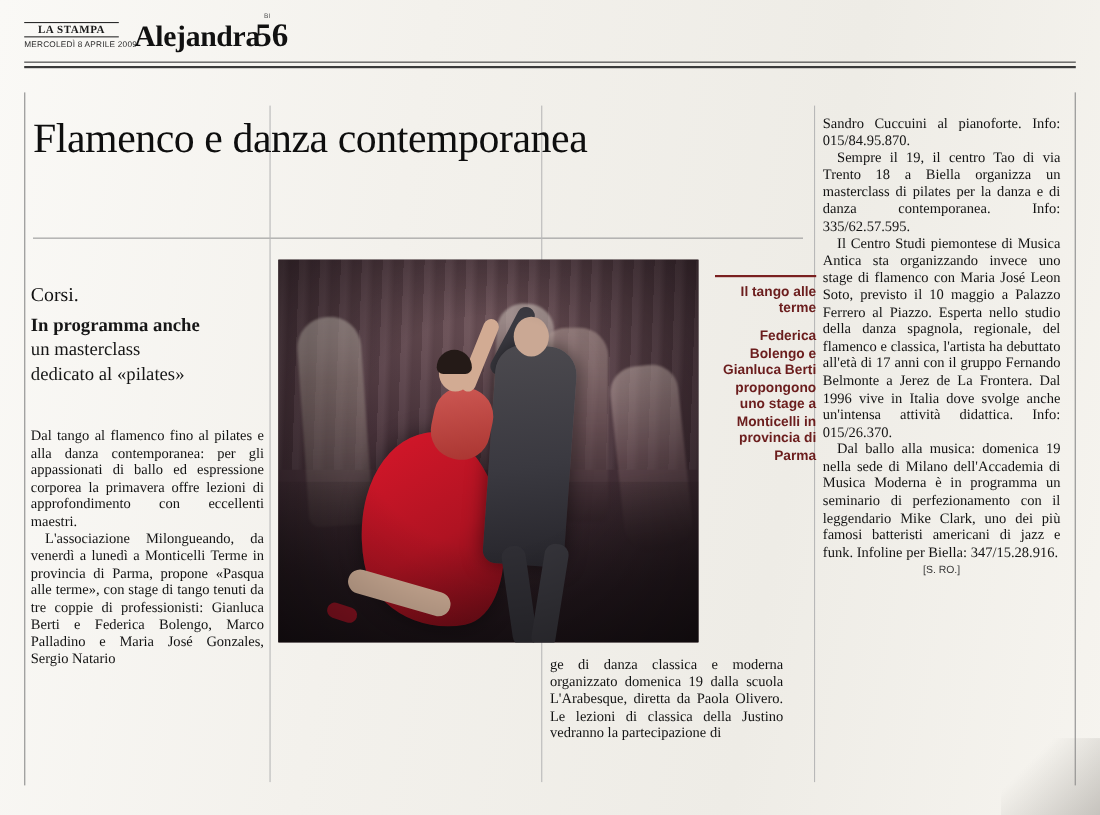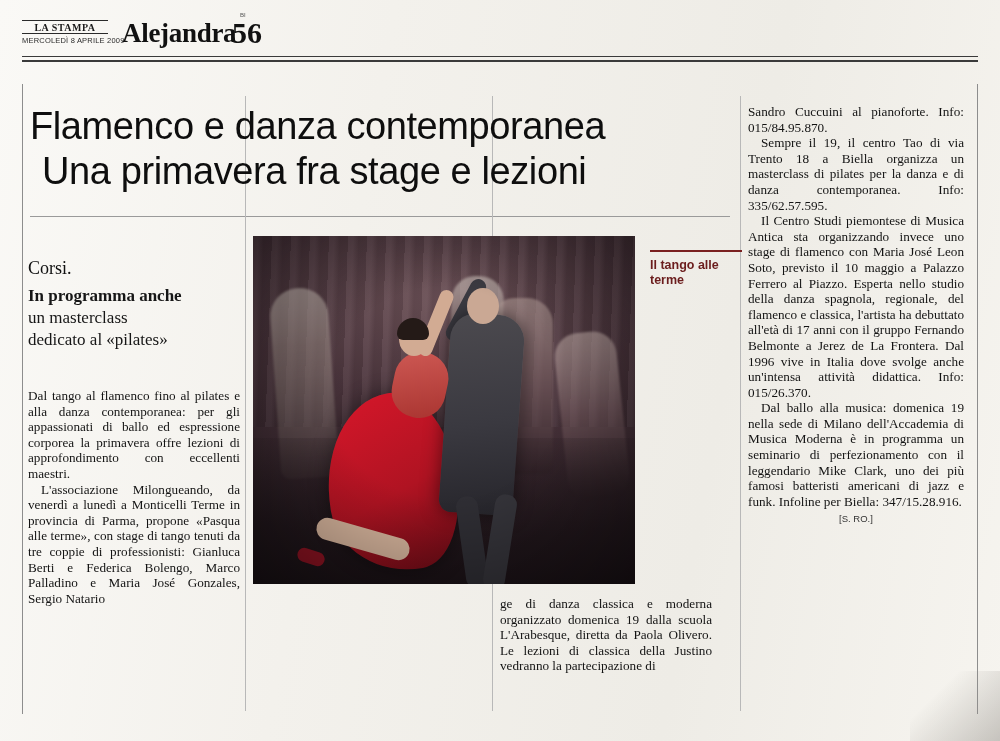--- a/index.html
+++ b/index.html
@@ -133,21 +133,21 @@
   }
 
   
   #headline {
     position: absolute;
     left: 30px;
     top: 104px;
     width: 706px;
   }
   #headline .hl-line {
-    font-family: Liberation Sans, sans-serif;
+    font-family: Liberation Serif, serif;
     font-size: 38px;
     line-height: 45px;
     color: #0e0e0e;
     letter-spacing: -0.4px;
     white-space: nowrap;
   }
   #headline .hl-line.l2 {
     padding-left: 12px;
   }
 
@@ -357,21 +357,21 @@
     inset: 0;
     background: radial-gradient(ellipse 75% 75% at 50% 45%, rgba(0,0,0,0) 40%, rgba(0,0,0,0.45) 100%);
   }
 
   
   #caption {
     position: absolute;
     left: 650px;
     top: 250px;
     width: 92px;
-    text-align: left;
+    text-align: right;
     font-family: "Liberation Sans", sans-serif;
     color: #5a1d1d;
   }
   #caption .cap-rule {
     width: 92px;
     height: 2px;
     background: #7a2020;
     margin-bottom: 6px;
   }
   #caption .cap-title {
@@ -425,21 +425,20 @@
 
   <div class="rule-left"></div>
   <div class="rule-right"></div>
   <div class="rule-headline-bottom"></div>
   <div class="rule-col-divider" style="left:245px;"></div>
   <div class="rule-col-divider" style="left:492px;"></div>
   <div class="rule-col-divider" style="left:740px;"></div>
 
   <div id="headline">
     <div class="hl-line l1">Flamenco e danza contemporanea</div>
-    <div class="hl-line l2">Una primavera fra stage e lezioni</div>
   </div>
 
   <div id="kicker">
     <div class="kicker-label">Corsi.</div>
     <div class="kicker-text">
       <div class="b">In programma anche</div>
       <div>un masterclass</div>
       <div>dedicato al «pilates»</div>
     </div>
   </div>
@@ -463,20 +462,21 @@
     <div class="woman-torso"></div>
     <div class="woman-arm"></div>
     <div class="woman-head"></div>
     <div class="woman-hair"></div>
     <div class="ph-vignette"></div>
   </div>
 
   <div id="caption">
     <div class="cap-rule"></div>
     <div class="cap-title">Il tango alle terme</div>
+    <div class="cap-text">Federica Bolengo e Gianluca Berti propongono uno stage a Monticelli in provincia di Parma</div>
   </div>
 
   <div class="col" id="col1">
     <p class="first">Dal tango al flamenco fino al pilates e alla danza contemporanea: per gli appassionati di ballo ed espressione corporea la primavera offre lezioni di approfondimento con eccellenti maestri.</p>
     <p>L'associazione Milongueando, da venerdì a lunedì a Monticelli Terme in provincia di Parma, propone «Pasqua alle terme», con stage di tango tenuti da tre coppie di professionisti: Gianluca Berti e Federica Bolengo, Marco Palladino e Maria José Gonzales, Sergio Natario</p>
   </div>
 
 
   <div class="col" id="col3">
     <p class="first">ge di danza classica e moderna organizzato domenica 19 dalla scuola L'Arabesque, diretta da Paola Olivero. Le lezioni di classica della Justino vedranno la partecipazione di</p>

